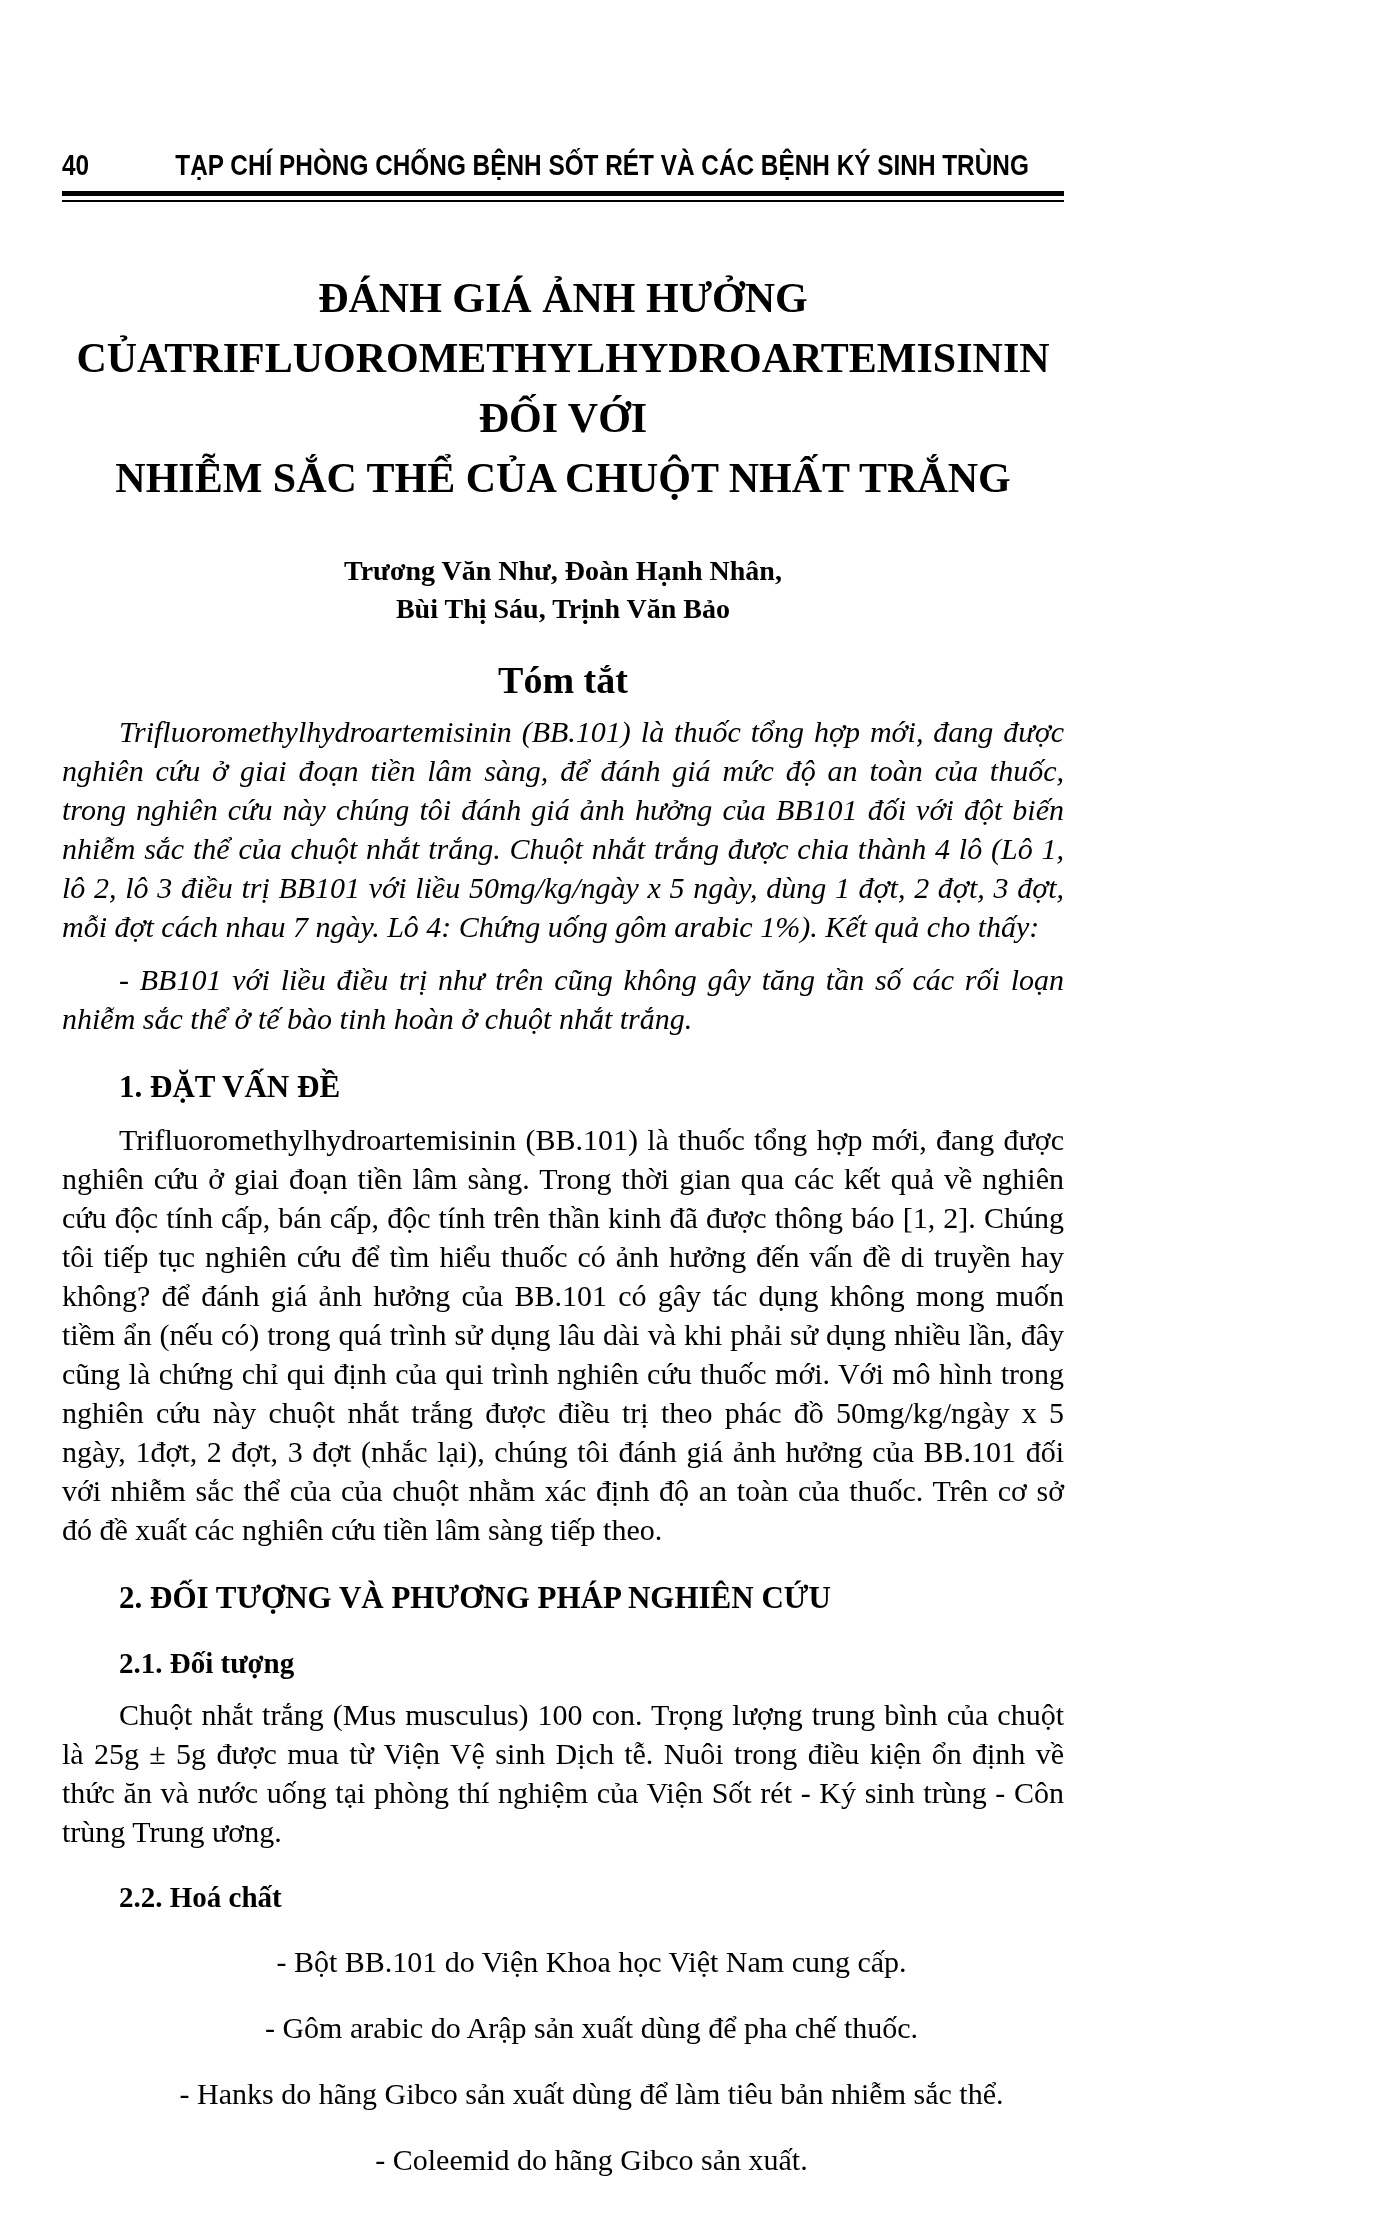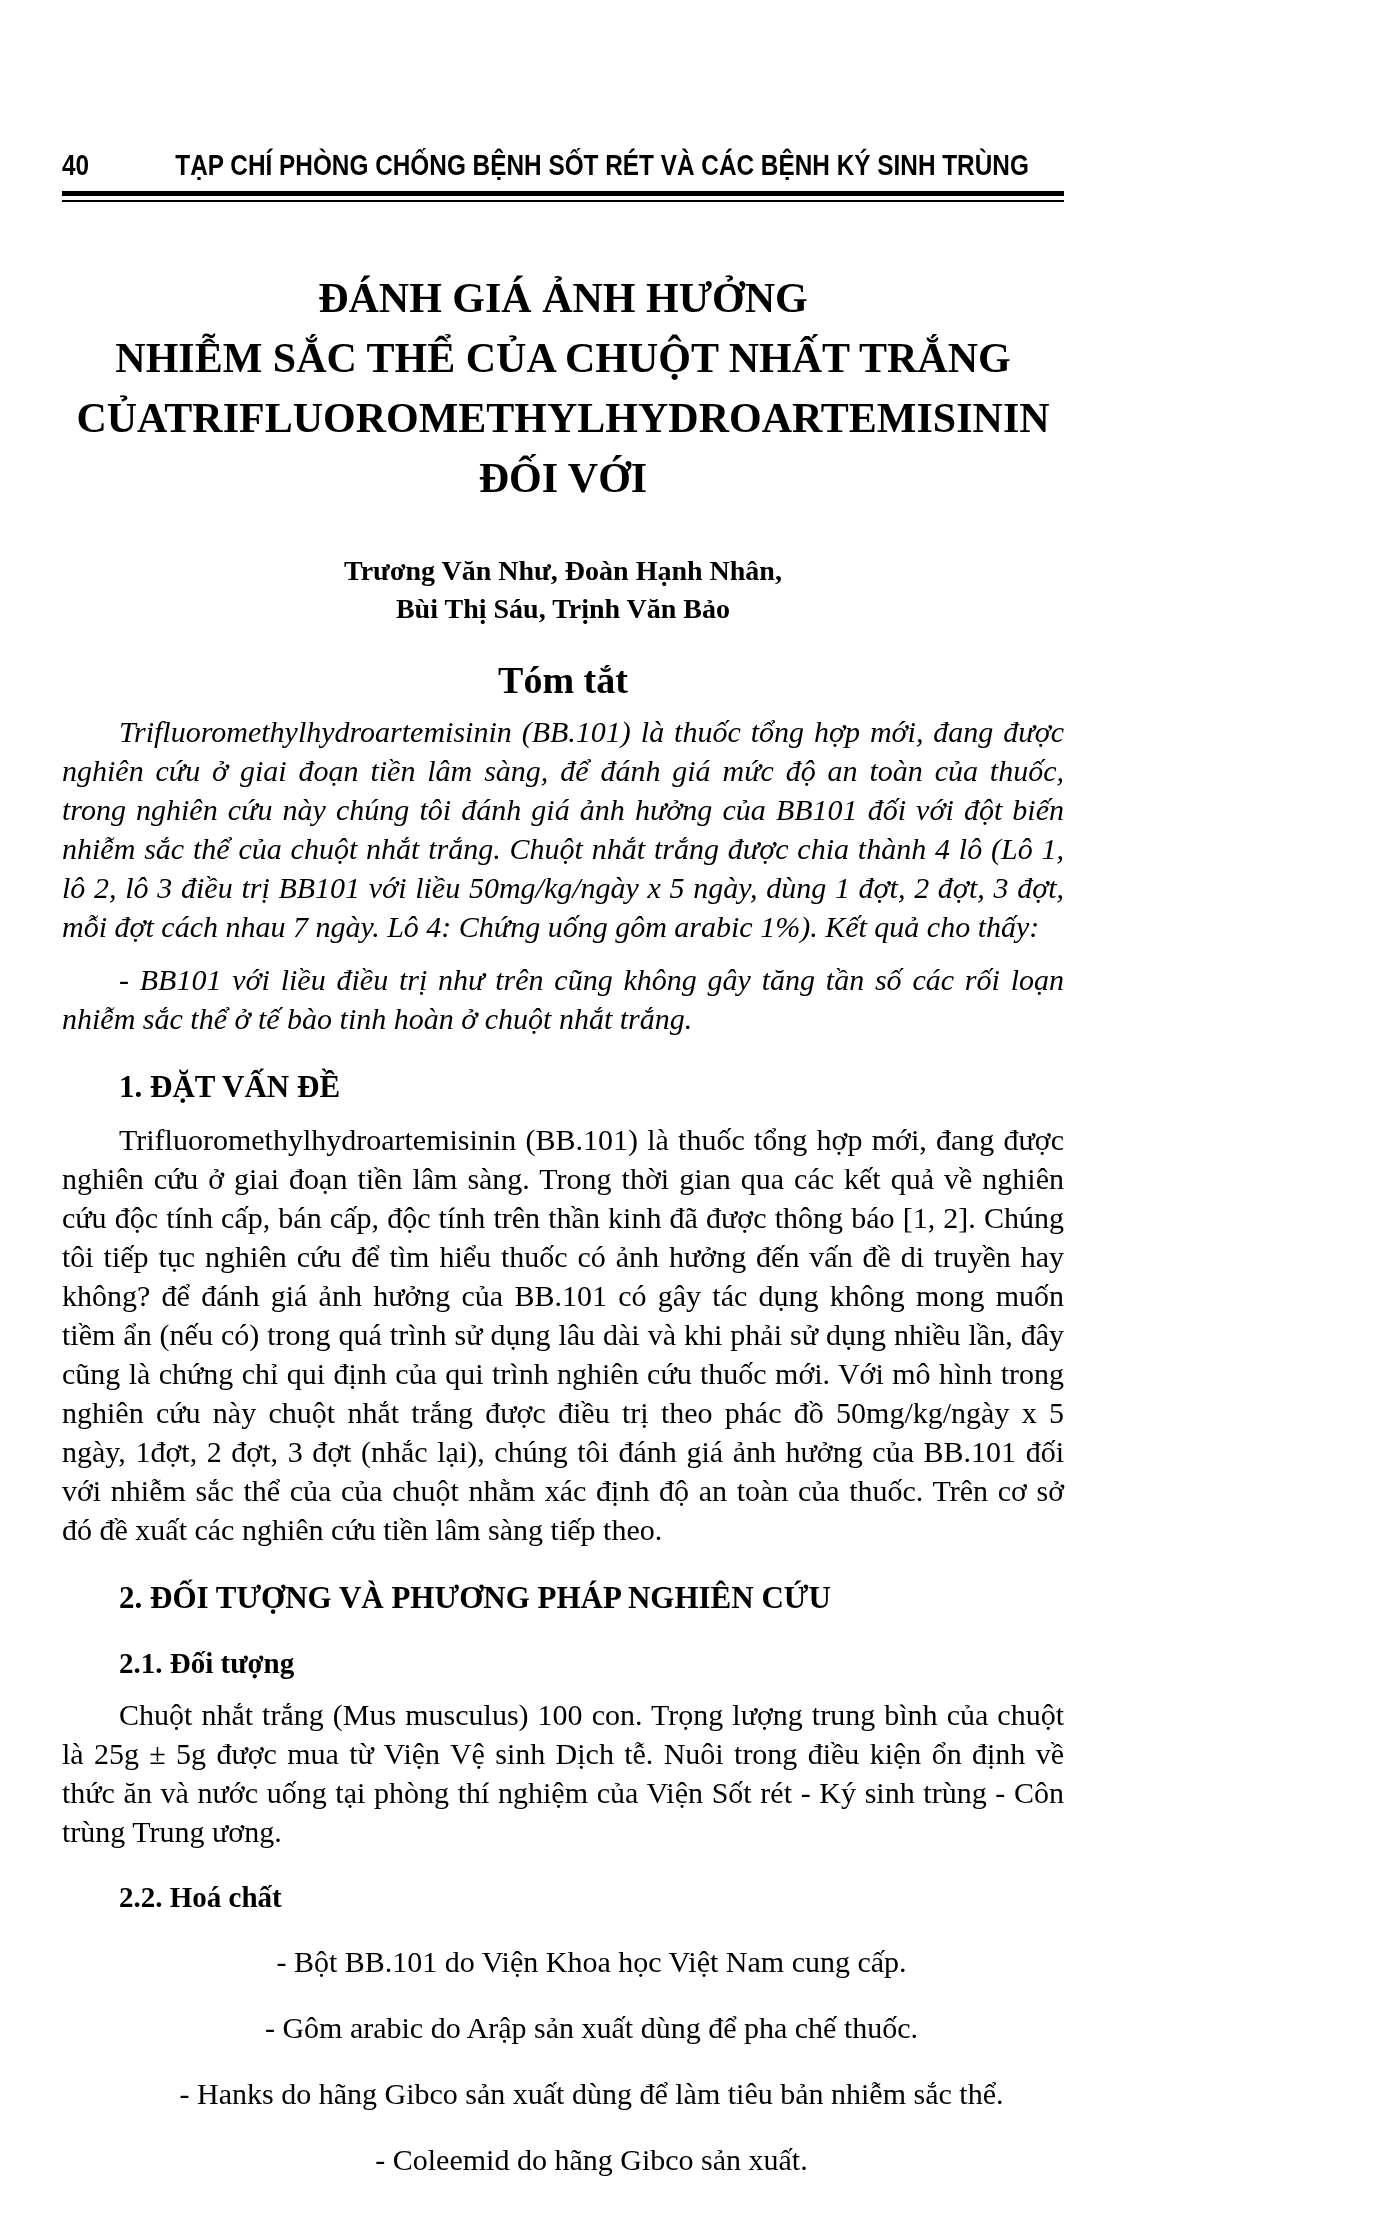--- a/index.html
+++ b/index.html
@@ -101,22 +101,22 @@
       <span class="condense">TẠP CHÍ PHÒNG CHỐNG BỆNH SỐT RÉT VÀ CÁC BỆNH KÝ SINH TRÙNG</span>
     </div>
     <div class="rh-issue">
       <span class="condense">SỐ 4 - 2004</span>
     </div>
   </div>
   <div class="head-rule"></div>
 
   <div class="article-title">
     <div>ĐÁNH GIÁ ẢNH HƯỞNG</div>
+    <div>CỦATRIFLUOROMETHYLHYDROARTEMISININ ĐỐI VỚI</div>
     <div>NHIỄM SẮC THỂ CỦA CHUỘT NHẤT TRẮNG</div>
-    <div>CỦATRIFLUOROMETHYLHYDROARTEMISININ ĐỐI VỚI</div>
   </div>
 
   <div class="authors">
     <div>Trương Văn Như, Đoàn Hạnh Nhân,</div>
     <div>Bùi Thị Sáu, Trịnh Văn Bảo</div>
   </div>
 
   <div class="abstract">
     <div class="abstract-heading">Tóm tắt</div>
     <p class="para">Trifluoromethylhydroartemisinin (BB.101) là thuốc tổng hợp mới, đang được nghiên cứu ở giai đoạn tiền lâm sàng, để đánh giá mức độ an toàn của thuốc, trong nghiên cứu này chúng tôi đánh giá ảnh hưởng của BB101 đối với đột biến nhiễm sắc thể của chuột nhắt trắng. Chuột nhắt trắng được chia thành 4 lô (Lô 1, lô 2, lô 3 điều trị BB101 với liều 50mg/kg/ngày x 5 ngày, dùng 1 đợt, 2 đợt, 3 đợt, mỗi đợt cách nhau 7 ngày. Lô 4: Chứng uống gôm arabic 1%). Kết quả cho thấy:</p>

